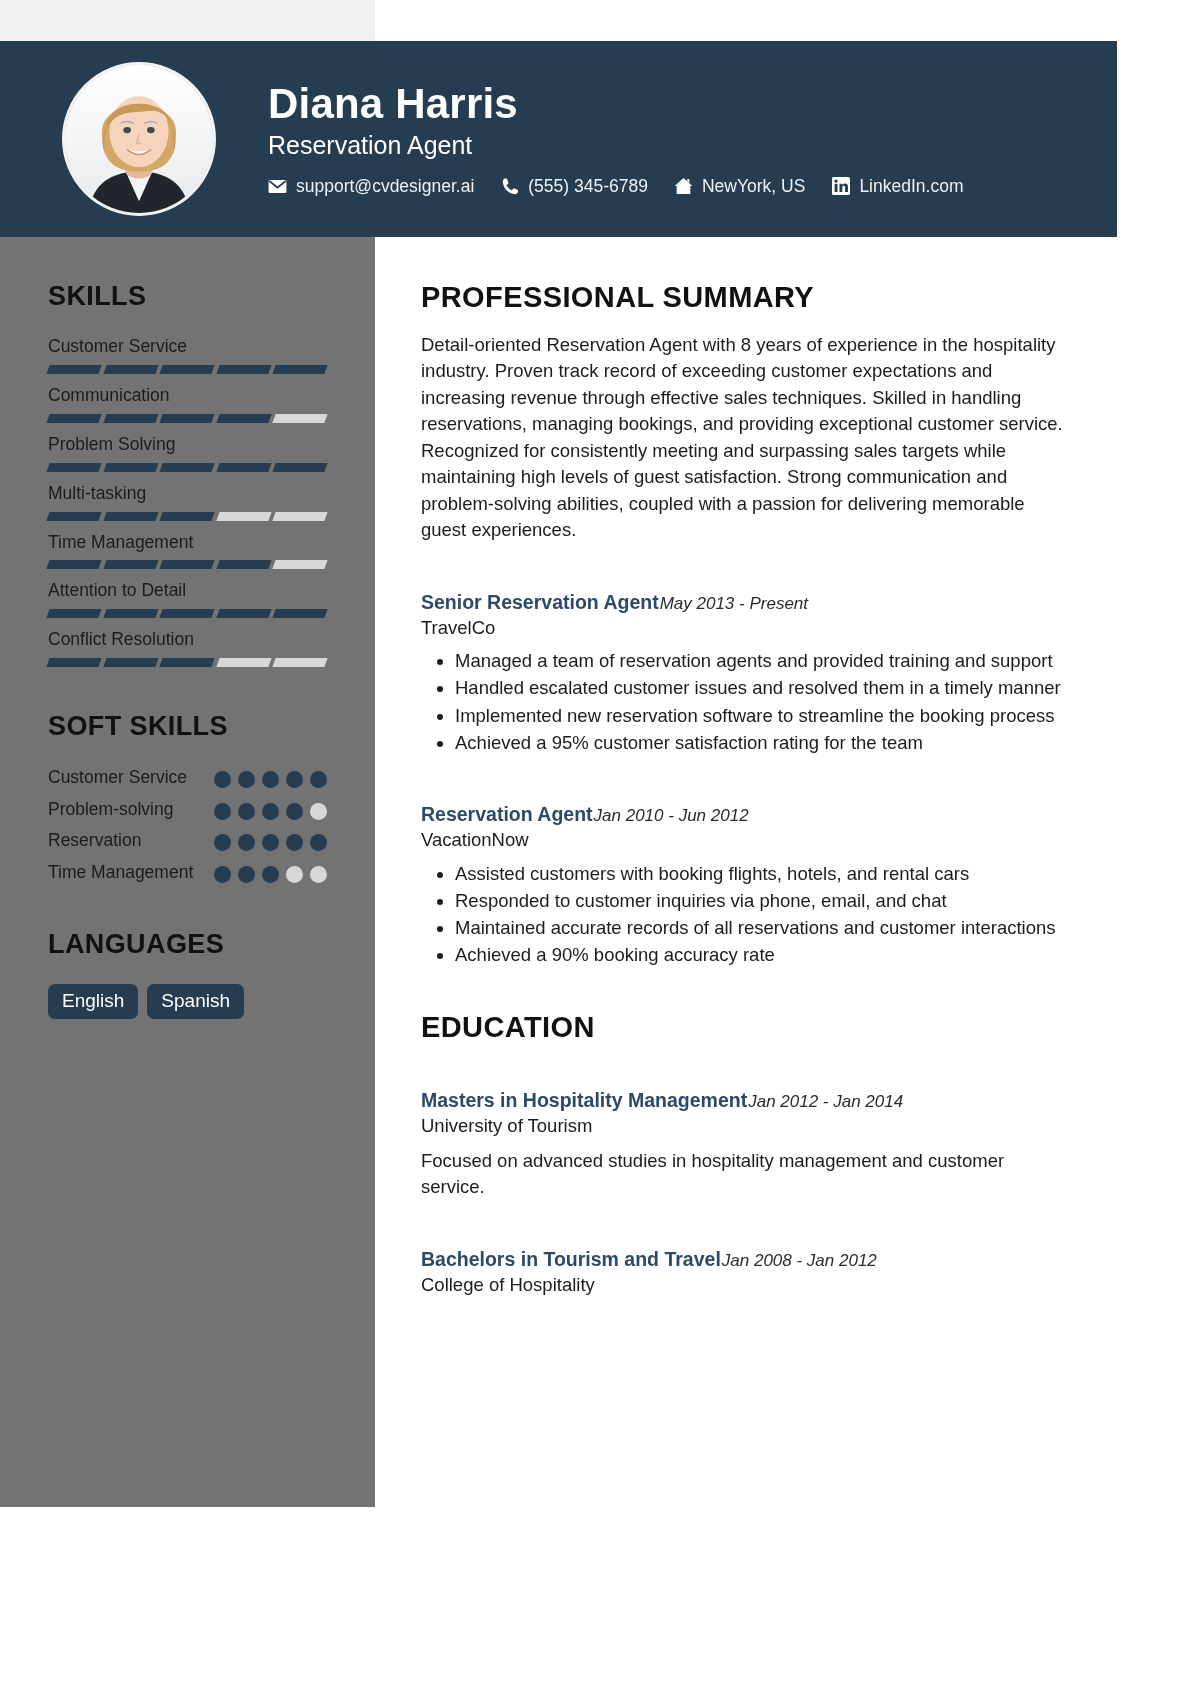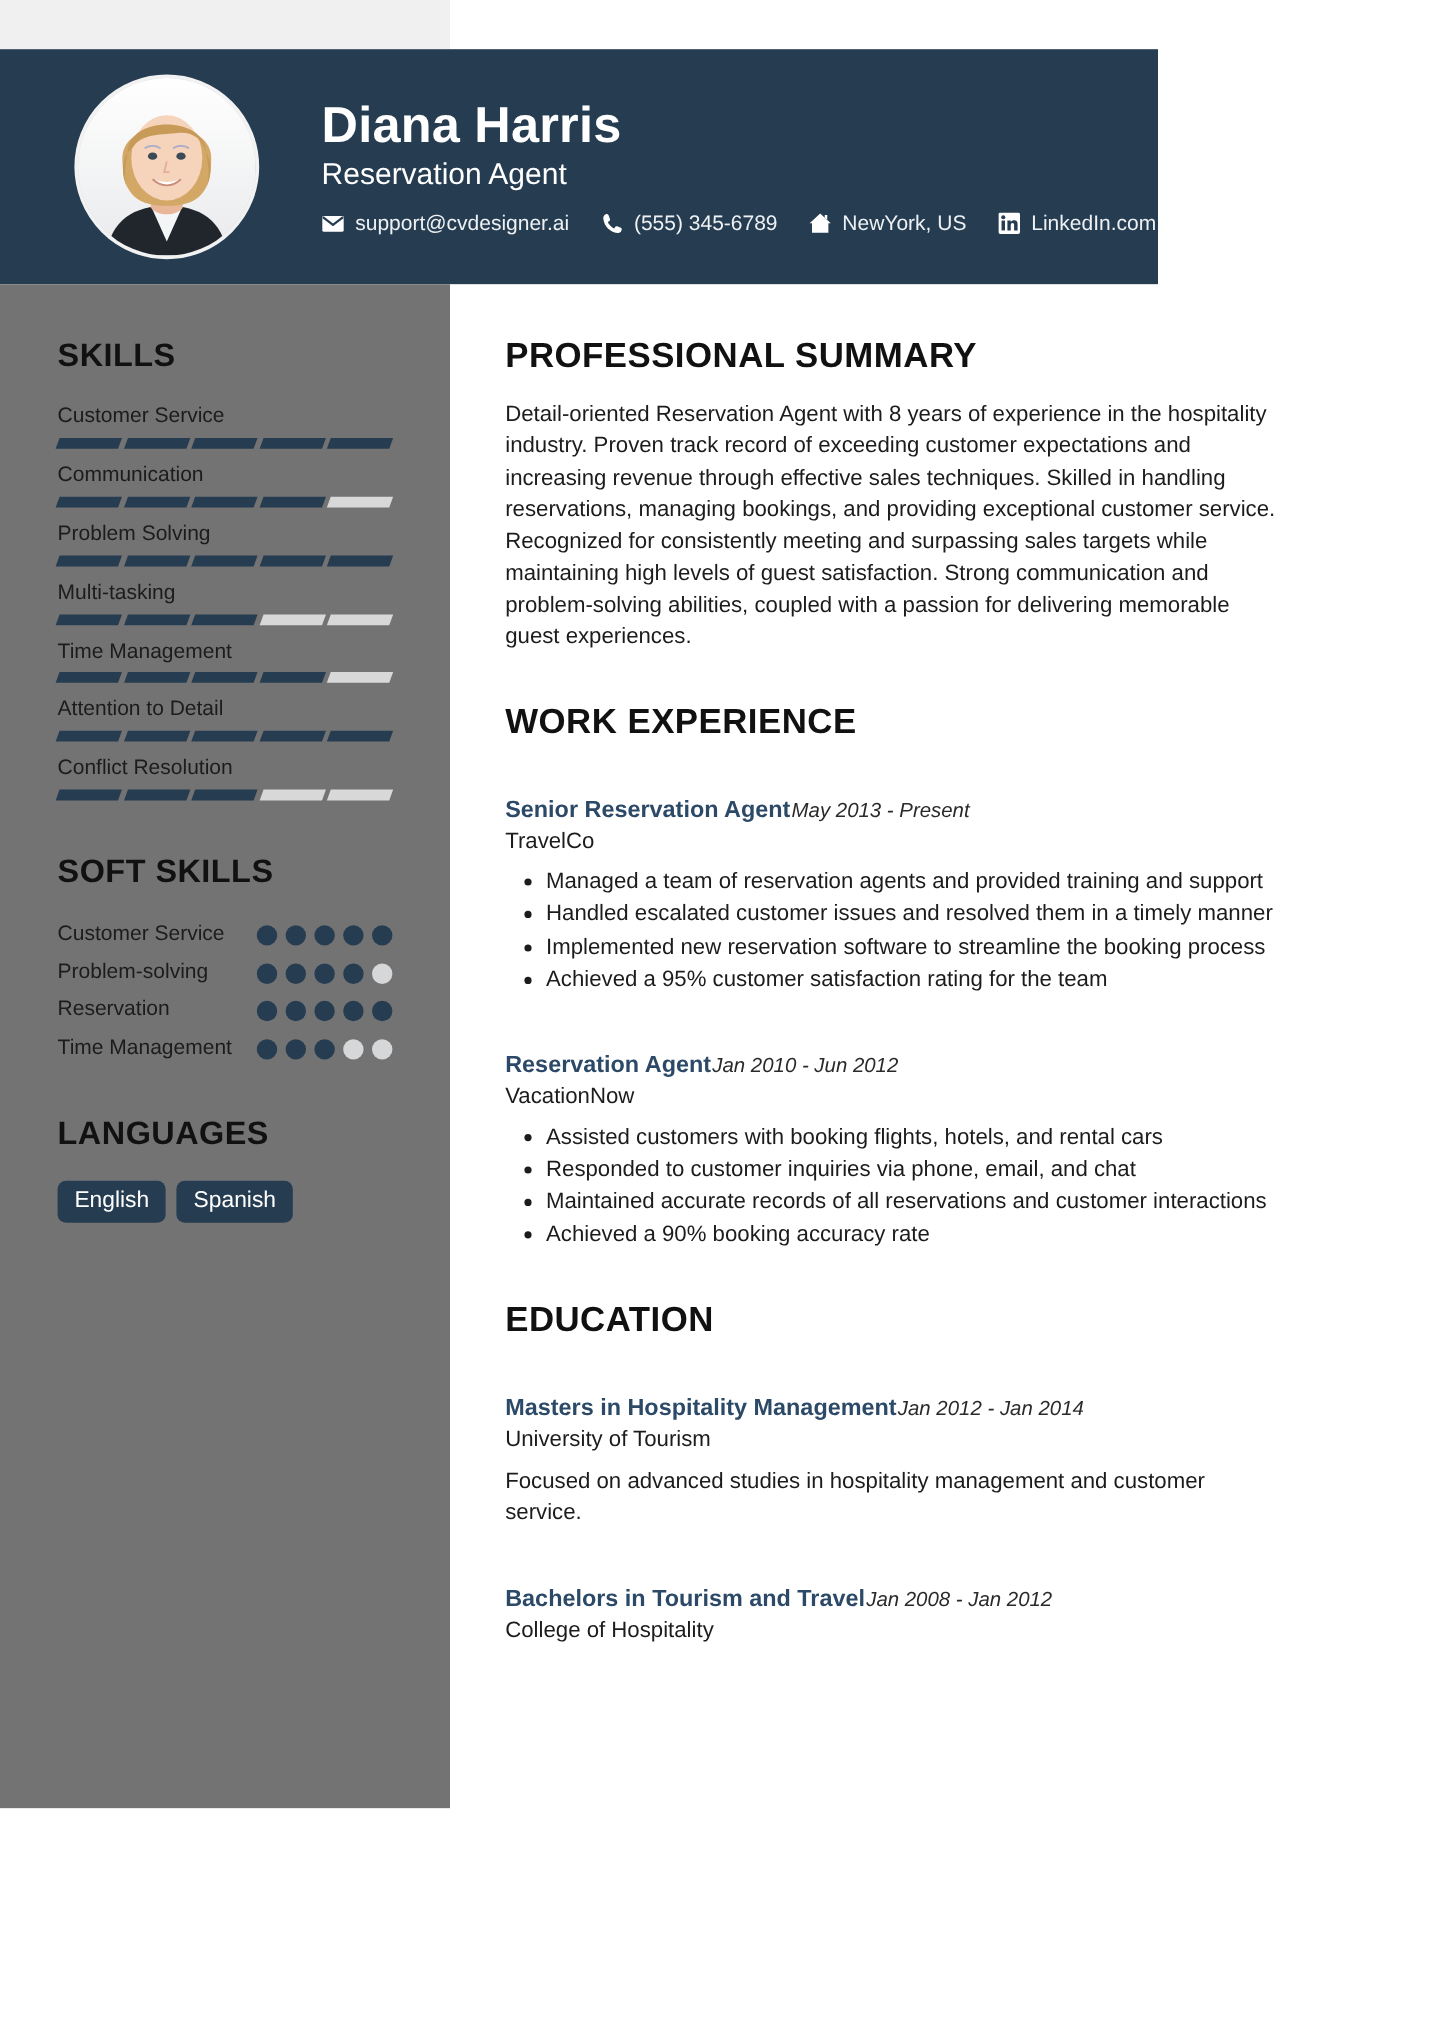--- a/index.html
+++ b/index.html
@@ -17,21 +17,21 @@
   }
   
   .topstrip{
     position:absolute;top:0;left:0;width:1117px;height:41px;background:#ffffff;
   }
   .topstrip .leftgray{
     position:absolute;top:0;left:0;width:375px;height:41px;background:#f0f0f0;
   }
   
   .header{
-    position:absolute;top:41px;left:0;width:965px;height:196px;
+    position:absolute;top:41px;left:0;width:1117px;height:196px;
     background:#263c51;
     box-sizing:border-box;
     display:flex;align-items:center;
     padding-left:62px;
   }
   .avatar{
     width:148px;height:148px;border-radius:50%;
     border:3px solid #f2f2f2;
     overflow:hidden;flex:0 0 auto;
     background:#cfd4d8;
@@ -341,21 +341,20 @@
           <span class="lang">Spanish</span>
         </div>
 
     </div>
 
     <div class="main">
 
       <div class="main-h">PROFESSIONAL SUMMARY</div>
       <p class="summary">Detail-oriented Reservation Agent with 8 years of experience in the hospitality industry. Proven track record of exceeding customer expectations and increasing revenue through effective sales techniques. Skilled in handling reservations, managing bookings, and providing exceptional customer service. Recognized for consistently meeting and surpassing sales targets while maintaining high levels of guest satisfaction. Strong communication and problem-solving abilities, coupled with a passion for delivering memorable guest experiences.</p>
 
-      <div class="main-h mt">WORK EXPERIENCE</div>
       <div id="exp-list" class="right-pad">
           <div class="entry">
             <div class="entry-top">
               <div class="entry-title">Senior Reservation Agent</div>
               <div class="entry-date">May 2013 - Present</div>
             </div>
             <div class="entry-org">TravelCo</div>
             <ul class="bullets">
               <li>Managed a team of reservation agents and provided training and support</li>
               <li>Handled escalated customer issues and resolved them in a timely manner</li>

